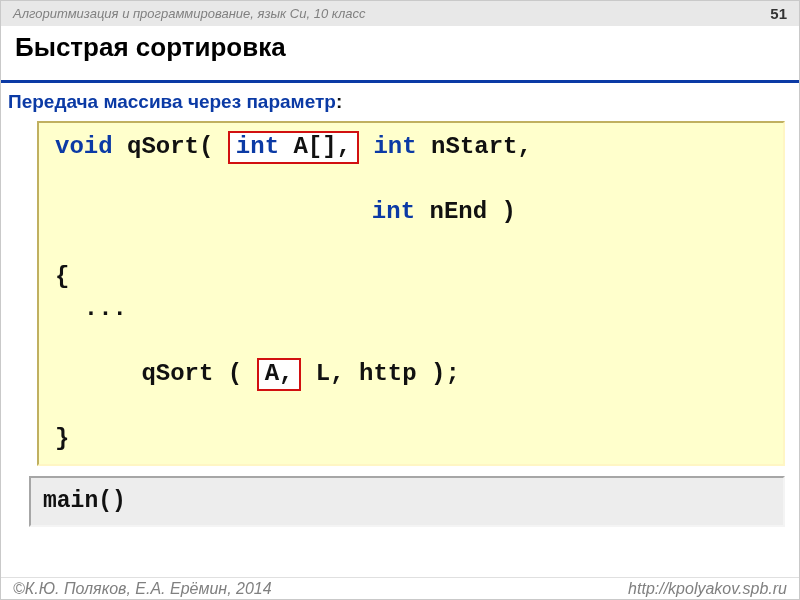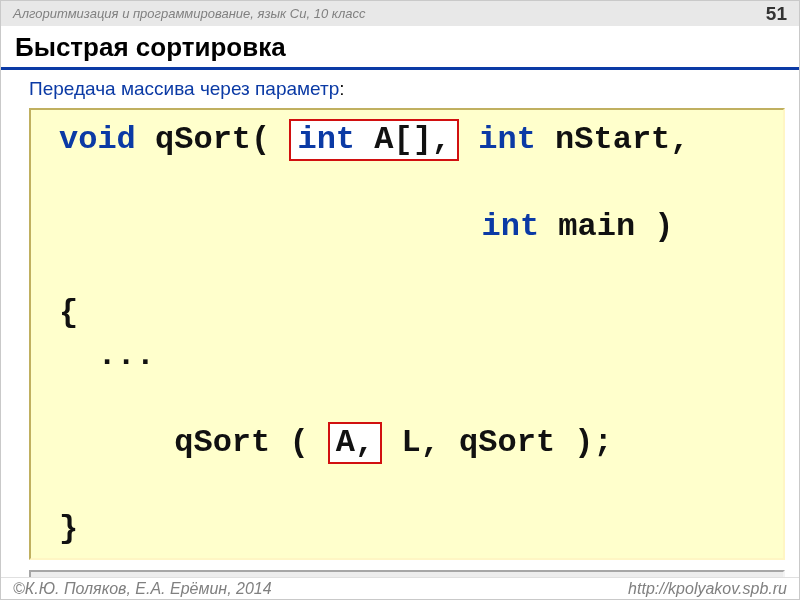--- a/index.html
+++ b/index.html
@@ -14,45 +14,45 @@
   .top-strip {
     width: 100%; height: 25px;
     background: #e8e8e8;
     display: flex; justify-content: space-between;
     align-items: center;
     padding: 0 12px;
     font-style: italic;
     color: #808080;
     font-size: 13px;
   }
-  .top-strip .pg { font-weight: bold; font-size: 19px; font-style: normal; color: #333; }
+  .top-strip .pg { font-weight: bold; font-size: 15px; font-style: normal; color: #333; }
   .title {
     font-size: 26px;
     font-weight: bold;
-    padding: 6px 14px 4px;
+    padding: 6px 14px 17px;
     border-bottom: 3px solid #0b3aa5;
     margin-bottom: 6px;
     font-family: Arial, sans-serif;
   }
   .subtitle {
     font-size: 19px;
-    font-weight: normal;
+    font-weight: bold;
     color: #0b3aa5;
-    padding: 2px 28px 8px;
+    padding: 2px 7px 8px;
   }
   .code-box-1 {
-    margin: 0 14px 10px 28px;
+    margin: 0 14px 10px 36px;
     background: #ffffcc;
     border-top: 2px solid #c0b060;
     border-left: 2px solid #c0b060;
     border-right: 2px solid #fff6c4;
     border-bottom: 2px solid #fff6c4;
-    padding: 8px 12px 8px 28px;
+    padding: 8px 12px 8px 16px;
     font-family: "Courier New", monospace;
-    font-size: 32px;
+    font-size: 24px;
     font-weight: bold;
     line-height: 1.35;
     color: #111;
   }
   .code-box-2 {
     margin: 4px 14px 0 28px;
     background: #ededed;
     border-top: 2px solid #a6a6a6;
     border-left: 2px solid #a6a6a6;
     border-right: 2px solid #f4f4f4;
@@ -99,26 +99,26 @@
 
 <div class="subtitle">
   <span>Передача массива через параметр</span><span class="colon">:</span>
 </div>
 
 <div class="code-box-1">
   <div>
     <span class="kw-blue">void</span><span> qSort( </span><span class="hotbox"><span class="kw-blue">int</span> A[],</span><span class="kw-blue"> int</span><span> nStart,</span>
   </div>
   <div style="white-space:pre;">
-    <span>                  </span><span class="kw-blue">int</span><span> main )</span>
+    <span>                  </span><span class="kw-blue">int</span><span> nEnd )</span>
   </div>
   <div style="white-space:pre;">{</div>
   <div style="white-space:pre;">  ...</div>
   <div style="white-space:pre;">
-    <span>  qSort ( </span><span class="hotbox">A,</span><span> L, qSort );</span>
+    <span>  qSort ( </span><span class="hotbox">A,</span><span> L, http );</span>
   </div>
   <div style="white-space:pre;">}</div>
 </div>
 
 <div class="code-box-2">
   <div style="white-space:pre;">main()</div>
 
 </div>
 
 <div class="footer">

